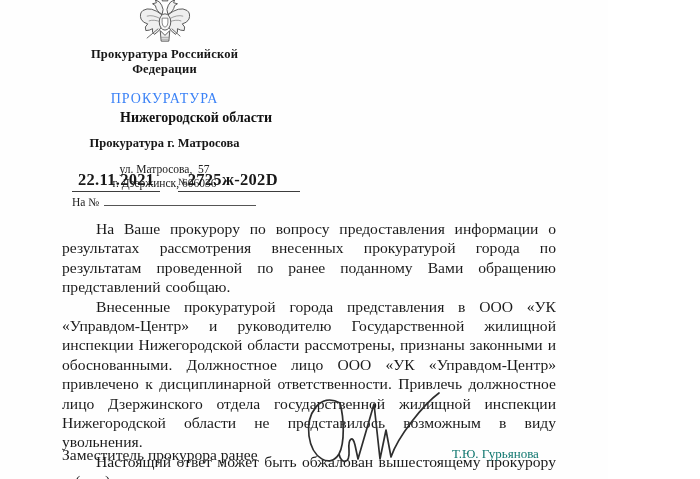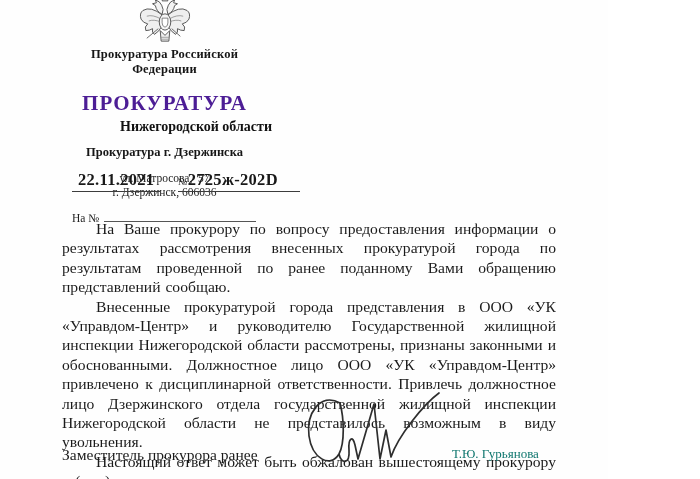--- a/index.html
+++ b/index.html
@@ -7,39 +7,39 @@
   .page {
     position:relative; width:608px; height:479px;
     background:#fefefe; overflow:hidden;
     font-family:"Liberation Serif","DejaVu Serif",serif;
     color:#1c1c1c;
   }
   
   .letterhead { position:absolute; left:57px; top:0; width:215px; text-align:center; }
   .emblem { display:block; margin:0 auto; margin-top:-2px; }
   .org-top   { margin-top:3px;  font-size:12.5px; font-weight:bold; letter-spacing:0.2px; color:#161616; }
-  .org-main  { margin-top:14px; font-size:21px; font-weight:bold; letter-spacing:1px; color:#4c1d95; }
+  .org-main  { margin-top:14px; font-size:14px; font-weight:normal; letter-spacing:1px; color:#3b82f6; }
   .org-region{ margin-top:3px;  font-size:14px;   font-weight:bold; color:#111;text-align:right; }
   .org-city  { margin-top:10px; font-size:12.5px; font-weight:bold; color:#161616; }
   .addr      { margin-top:12px; font-size:11.5px; line-height:13.5px; color:#222; white-space:pre; }
   .addr2     { margin-top:0; }
   
   .ref { position:absolute; left:72px; top:170px; }
   .ref-row { display:flex; align-items:flex-end;justify-content:center; }
   .ref-date {
     display:inline-block; min-width:82px; text-align:center;
     font-size:16.5px; font-weight:bold; letter-spacing:0.3px;
     border-bottom:1.5px solid #3d3d3d; padding:0 6px 1px 6px; color:#181818;
   }
   .ref-num {
     display:inline-block; font-size:16.5px; font-weight:bold; letter-spacing:0.3px;
     border-bottom:1.5px solid #3d3d3d; padding:0 22px 1px 0; color:#181818;margin-left:18px;
   }
   .ref-no-sign { font-size:9.5px; font-weight:normal; vertical-align:baseline; }
-  .na-row { margin-top:18px; font-size:11.5px; color:#222; }
+  .na-row { margin-top:2px; font-size:11.5px; color:#222; }
   .na-line { display:inline-block; width:152px; border-bottom:1px solid #555; height:12px; margin-left:5px; }
   
   .body-text { position:absolute; left:62px; top:219px; width:494px; }
   .body-text p {
     font-size:15.6px; line-height:19.4px; text-align:justify; text-align-last:left;
     text-indent:34px; color:#1b1b1b; word-spacing:1px;
   }
   
   .sig-role { position:absolute; left:62px;  top:446px; font-size:15.5px; color:#1b1b1b; }
   .sig-name { position:absolute; left:452px; top:446px; font-size:13px; color:#0f766e; }
@@ -66,21 +66,21 @@
       <path d="M54,42 h12 v10 q0,7 -6,9 q-6,-2 -6,-9 Z" fill="#fff" stroke="#666" stroke-width="1.6"></path>
 
       <path d="M50,68 L60,78 L70,68 L68,90 L52,90 Z" fill="#efefef" stroke="#555" stroke-width="2"></path>
       <path d="M52,82 h16 M53,86 h14" stroke="#777" stroke-width="1.3"></path>
 
       <path d="M46,64 L22,84 M74,64 L92,80" stroke="#666" stroke-width="2"></path>
     </svg>
     <div class="org-top">Прокуратура Российской Федерации</div>
     <div class="org-main">ПРОКУРАТУРА</div>
     <div class="org-region">Нижегородской области</div>
-    <div class="org-city">Прокуратура г. Дзержинска</div>
+    <div class="org-city">Прокуратура г. Матросова</div>
     <div class="addr">ул. Матросова,  57</div>
     <div class="addr addr2">г. Дзержинск, 606036</div>
   </div>
 
   <div class="ref">
     <div class="ref-row">
       <span class="ref-date">22.11.2021</span>
       <span class="ref-num"><span class="ref-no-sign">№</span><span>2725ж-202D</span></span>
     </div>
     <div class="na-row">

